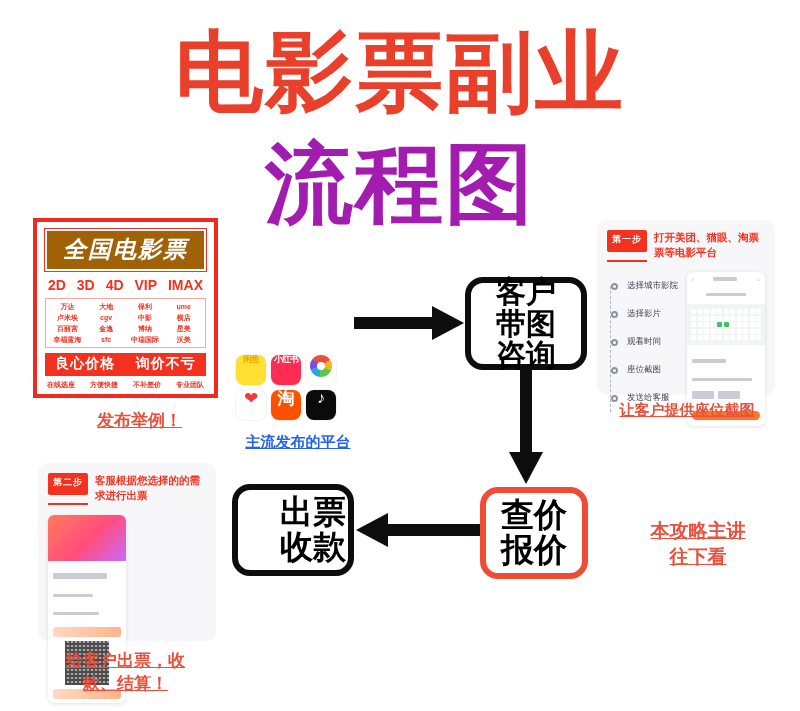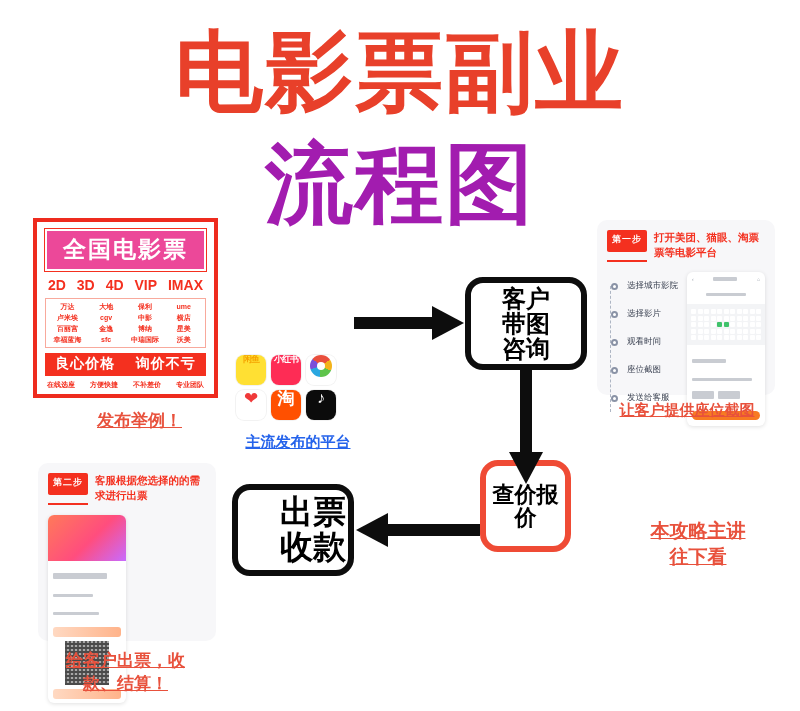--- a/index.html
+++ b/index.html
@@ -28,23 +28,23 @@
     text-decoration:underline;text-align:center;line-height:1.35;
   }
 
   
   .poster{
     position:absolute;left:33px;top:218px;width:185px;height:180px;
     background:#ffffff;border:4px solid #ee2b1e;box-sizing:border-box;
     padding:7px 8px;
   }
   .poster-banner{
-    background:#ec4899;color:#fff;font-weight:bold;font-size:23px;
+    background:#a16207;color:#fff;font-weight:bold;font-size:23px;
     text-align:center;letter-spacing:2px;padding:3px 0 4px;
-    border:2px solid #ffffff;outline:1px solid #f4301f;
+    border:2px solid #ffffff;outline:1px solid #f4301f;font-style:italic;
   }
   .poster-formats{
     display:flex;justify-content:space-between;align-items:center;
     color:#f4301f;font-weight:bold;font-size:14px;
     margin:6px 3px 5px;
   }
   .poster-grid{
     border:1px solid #f8a99c;padding:3px 2px;
     display:grid;grid-template-columns:repeat(4,1fr);gap:2px 0;
   }
@@ -190,25 +190,25 @@
     <div class="poster-foot">
       <span>在线选座</span>
       <span>方便快捷</span>
       <span>不补差价</span>
       <span>专业团队</span>
     </div>
   </div>
   <div class="caption" style="left:47px;top:410px;width:185px;font-size:17px;">发布举例！</div>
 
 
-  <div class="node black" style="left:465px;top:277px;width:122px;height:93px;font-size:24px;">
+  <div class="node black" style="left:465px;top:277px;width:122px;height:93px;font-size:30px;">
     <span style="display:block;width:66px;">客户带图咨询</span>
   </div>
 
-  <div class="node red" style="left:480px;top:460px;width:91px;height:92px;font-size:22px;">
+  <div class="node red" style="left:480px;top:487px;width:108px;height:92px;font-size:33px;">
     <span style="display:block;width:70px;">查价报价</span>
   </div>
 
   <div class="node black" style="left:232px;top:484px;width:122px;height:92px;font-size:33px;justify-content:flex-end;">
     <span style="display:block;width:70px;">出票收款</span>
   </div>
 
   <svg class="arrow" style="left:350px;top:300px;" width="118" height="46">
     <line x1="4" y1="23" x2="84" y2="23" stroke="#0d0d0d" stroke-width="12"></line>
     <polygon points="82,6 114,23 82,40" fill="#0d0d0d"></polygon>

